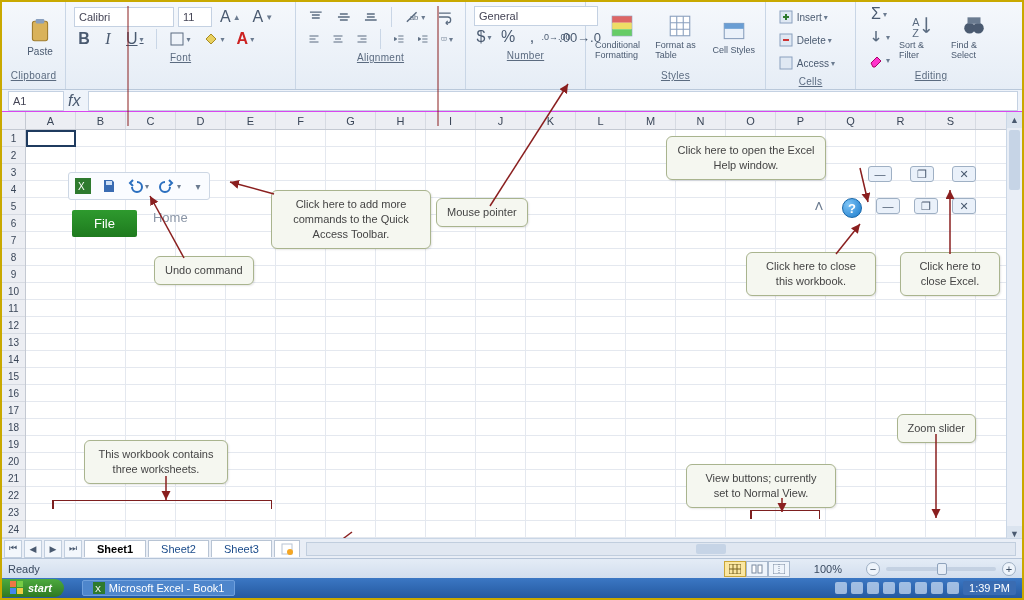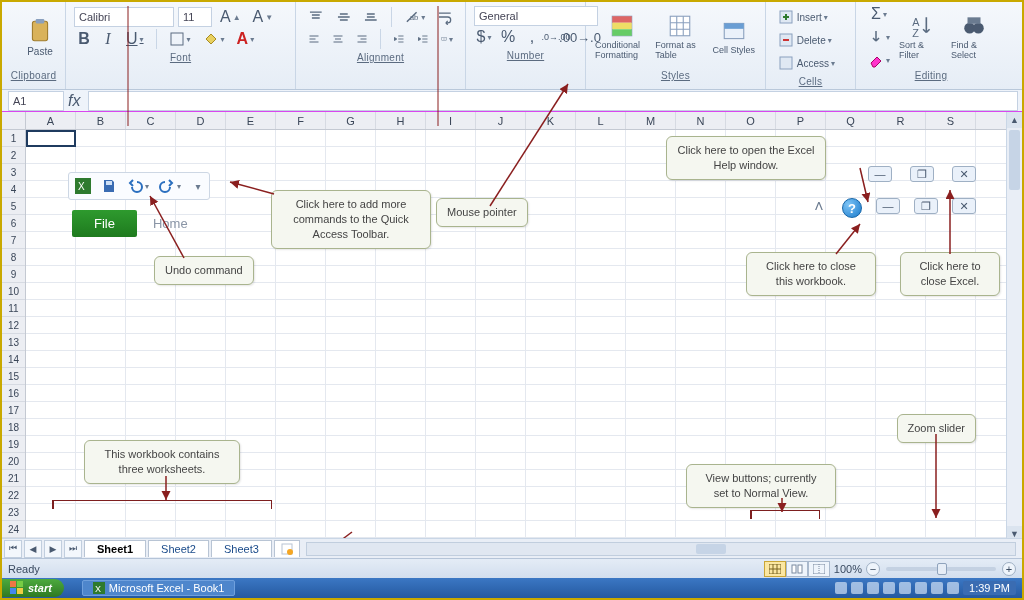--- a/index.html
+++ b/index.html
@@ -36,21 +36,21 @@
   #fff; }
 .sel { position:absolute; left:0; top:0; width:50px; height:17px; border:2px solid #1f3b5f; background:transparent; pointer-events:none; }
 .vscroll { position:absolute; right:0; top:0; bottom:0; width:16px; background:#e9eef6; border-left:1px solid #c9d6e6; }
 .vscroll .arrow { height:16px; background:#dbe4ef; display:flex; align-items:center; justify-content:center; color:#4a5a70; font-size:9px; cursor:pointer; }
 .vscroll .thumb { height:60px; margin:2px; background:#c6d4e6; border-radius:2px; cursor:pointer; }
 
 
 .overlay { position:absolute; left:24px; top:128px; right:16px; bottom:60px; pointer-events:none; }
 .overlay * { pointer-events:auto; }
 .qat { position:absolute; display:flex; align-items:center; gap:2px; background:#fafcff; padding:2px; border:1px solid #cdd7e4; border-radius:3px; }
-.file-tab { position:absolute; display:flex; align-items:center; }
+.file-tab { position:absolute; display:flex; }
 .file-tab .file { background:linear-gradient(#2e9a2e,#1e7a1e); color:#fff; font-size:13px; padding:6px 22px; border-radius:2px; cursor:pointer; }
 .file-tab .home { color:#8a95a6; font-size:13px; margin-left:16px; }
 .callout { position:absolute; background:#f5f7f0; border:1px solid #a9b48e; border-radius:6px; padding:6px 10px; font-size:11px; color:#444; text-align:center; line-height:1.35; box-shadow:1px 1px 2px rgba(0,0,0,.1); }
 .arrow-svg { position:absolute; }
 .winbtns { position:absolute; display:flex; gap:18px; }
 .winbtns .b { width:24px; height:16px; border:1px solid #9fb0c4; background:#eaf1fa; border-radius:3px; display:flex; align-items:center; justify-content:center; color:#4a5a70; font-size:11px; cursor:pointer; }
 .helpcircle { width:20px; height:20px; border-radius:50%; background:radial-gradient(circle at 30% 30%, #7dc4f6, #1a7acb); color:#fff; display:flex; align-items:center; justify-content:center; font-weight:bold; font-size:13px; border:1px solid #1666a8; cursor:pointer; }
 
 
 .sheetbar { position:absolute; left:0; right:0; bottom:40px; height:20px; background:#e9eef6; border-top:1px solid #c9d6e6; display:flex; align-items:center; font-size:11px; }
@@ -63,21 +63,21 @@
 
 .bracket { position:absolute; border-top:1.5px solid #7d1f1f; height:8px; }
 .bracket::before,.bracket::after { content:""; position:absolute; top:0; width:1.5px; height:8px; background:#7d1f1f; }
 .bracket::before{left:0}.bracket::after{right:0}
 
 
 .status { position:absolute; left:0; right:0; bottom:20px; height:20px; background:linear-gradient(#e4ecf6,#d2deee); border-top:1px solid #b5c4d8; display:flex; align-items:center; font-size:11px; color:#3a4a60; padding:0 6px; }
 .status .views { margin-left:auto; display:flex; gap:0; }
 .status .vb { width:22px; height:16px; border:1px solid #a8b8cc; background:#eef4fb; display:flex; align-items:center; justify-content:center; cursor:pointer; }
 .status .vb.active { background:#fbe7a2; border-color:#caa636; }
-.status .zoompct { margin:0 4px; }
+.status .zoompct { margin:0 24px; }
 .status .zslider { width:110px; height:4px; background:#c4d1e2; position:relative; margin:0 6px; border-radius:2px; }
 .status .zslider .knob { position:absolute; top:-4px; left:46%; width:10px; height:12px; background:#e6edf6; border:1px solid #8fa3bc; border-radius:2px; cursor:pointer; }
 .status .pm { width:14px; height:14px; border:1px solid #9fb0c4; border-radius:7px; display:flex; align-items:center; justify-content:center; cursor:pointer; background:#eef4fb; }
 
 
 .taskbar { position:absolute; left:0; right:0; bottom:0; height:20px; background:linear-gradient(#3b77c4,#2559a0); display:flex; align-items:center; color:#fff; font-size:11px; }
 .start { background:linear-gradient(#4caa3e,#2e7a22); padding:2px 12px 2px 8px; border-radius:0 10px 10px 0; display:flex; align-items:center; gap:4px; cursor:pointer; font-style:italic; font-weight:bold; }
 .taskbtn { background:#4e86cc; border:1px solid #6fa0dd; padding:1px 10px; margin-left:6px; border-radius:2px; display:flex; align-items:center; gap:4px; cursor:pointer; }
 .tray { margin-left:auto; display:flex; align-items:center; gap:4px; padding-right:6px; }
 .tray .clock { background:#3a6cb2; padding:1px 6px; border-radius:2px; }
@@ -422,21 +422,21 @@
     <div class="b">❐</div>
     <div class="b">✕</div>
   </div>
 
   <div class="callout" style="left:245px; top:60px; width:160px">Click here to add more commands to the Quick Access Toolbar.</div>
   <div class="callout" style="left:128px; top:126px">Undo command</div>
   <div class="callout" style="left:410px; top:68px">Mouse pointer</div>
   <div class="callout" style="right:180px; top:6px; width:160px">Click here to open the Excel Help window.</div>
   <div class="callout" style="right:130px; top:122px; width:130px">Click here to close this workbook.</div>
   <div class="callout" style="right:6px; top:122px; width:100px">Click here to close Excel.</div>
-  <div class="callout" style="left:58px; top:310px; width:156px">This workbook contains three worksheets.</div>
+  <div class="callout" style="left:58px; top:310px; width:144px">This workbook contains three worksheets.</div>
   <div class="callout" style="right:170px; top:334px; width:150px">View buttons; currently set to Normal View.</div>
   <div class="callout" style="right:30px; top:284px">Zoom slider</div>
 
   <div class="bracket" style="left:26px; top:370px; width:220px"></div>
 
   <div class="bracket" style="right:186px; top:380px; width:70px"></div>
 
   <svg class="arrow-svg" style="left:200px; top:48px" width="50" height="20">
       <defs>
         <marker id="ah" markerWidth="8" markerHeight="8" refX="6" refY="3" orient="auto">

